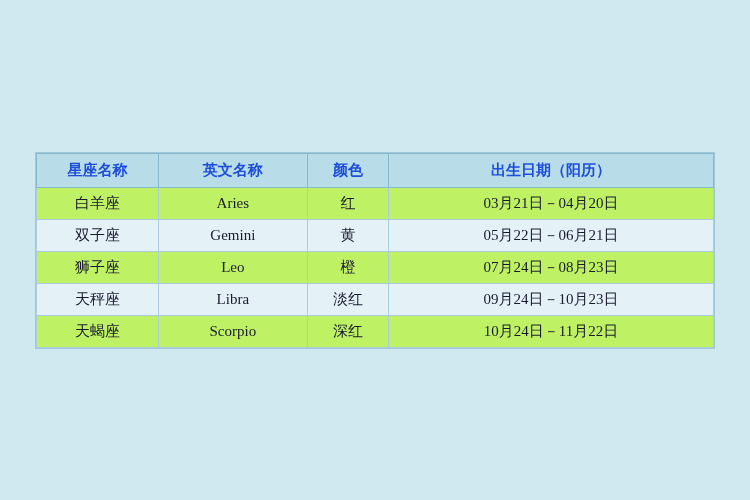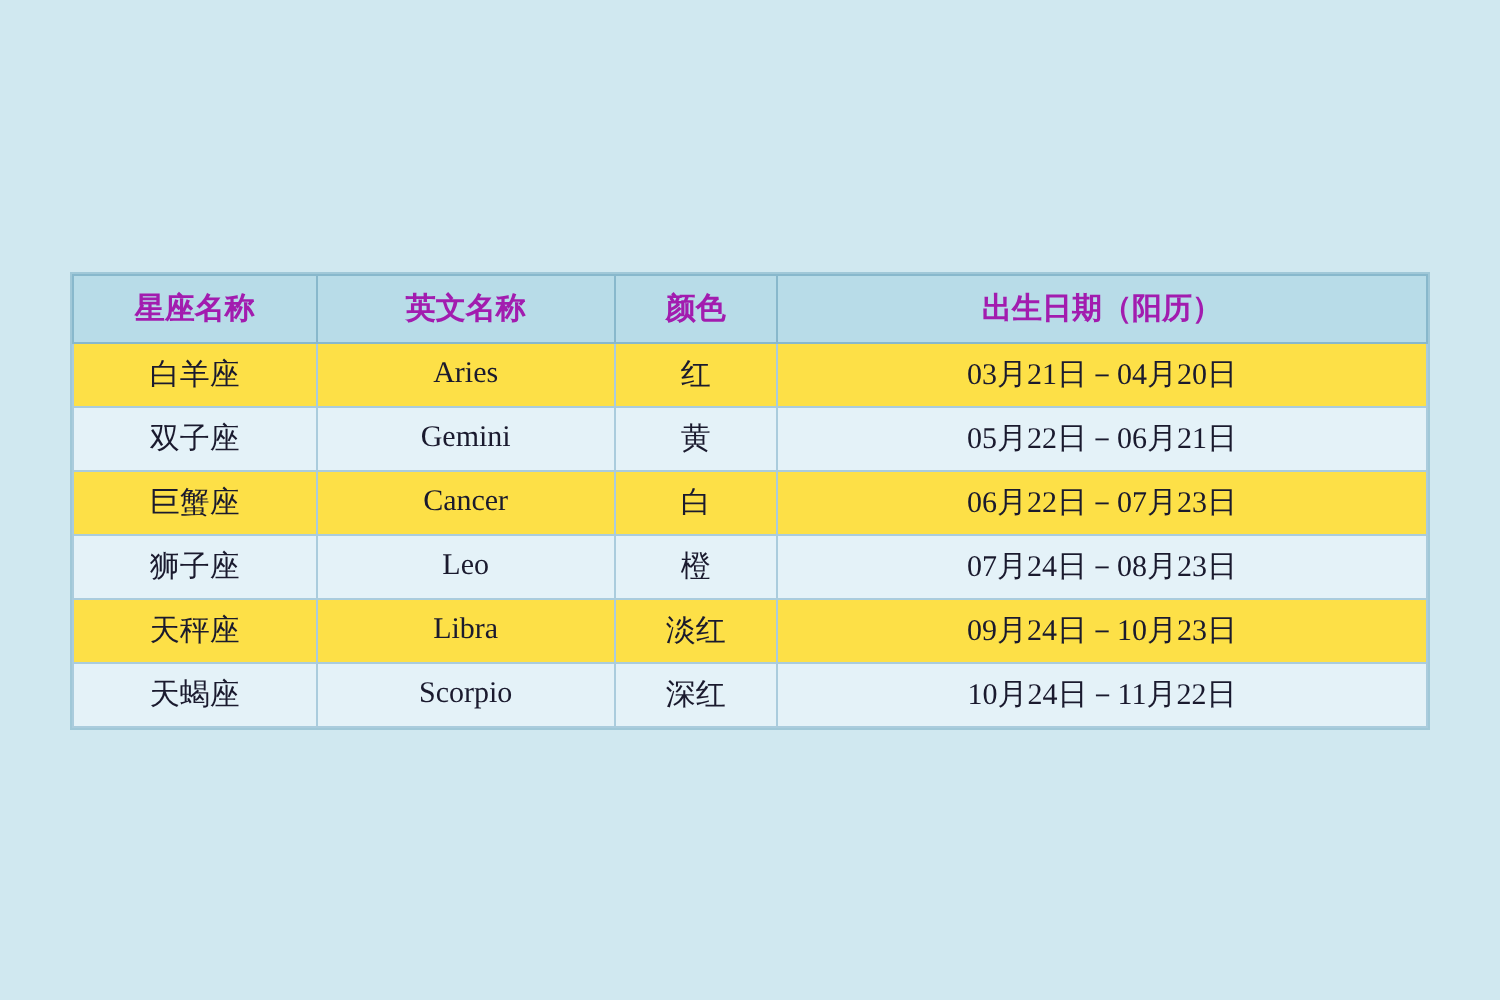--- a/index.html
+++ b/index.html
@@ -29,30 +29,30 @@
       border-collapse: collapse;
     }
 
     th {
       background-color: #b8dce8;
       border: 1px solid #88b8cc;
       padding: 7px 10px;
       text-align: center;
       font-size: 15px;
       font-weight: bold;
-      color: #a21caf;
+      color: #1d4ed8;
     }
 
     td {
       border: 1px solid #aaccdd;
       padding: 6px 10px;
       text-align: center;
       font-size: 15px;
       color: #1a1a2e;
-      background-color: #fde047;
+      background-color: #bef264;
     }
 
     tr:nth-child(even) td {
       background-color: #e4f2f8;
     }
 
     .col-chinese { width: 18%; }
     .col-english { width: 22%; }
     .col-color   { width: 12%; }
     .col-date    { width: 48%; }
@@ -77,26 +77,20 @@
           <td>红</td>
           <td>03月21日－04月20日</td>
         </tr>
         <tr>
           <td>双子座</td>
           <td>Gemini</td>
           <td>黄</td>
           <td>05月22日－06月21日</td>
         </tr>
         <tr>
-          <td>巨蟹座</td>
-          <td>Cancer</td>
-          <td>白</td>
-          <td>06月22日－07月23日</td>
-        </tr>
-        <tr>
           <td>狮子座</td>
           <td>Leo</td>
           <td>橙</td>
           <td>07月24日－08月23日</td>
         </tr>
         <tr>
           <td>天秤座</td>
           <td>Libra</td>
           <td>淡红</td>
           <td>09月24日－10月23日</td>

